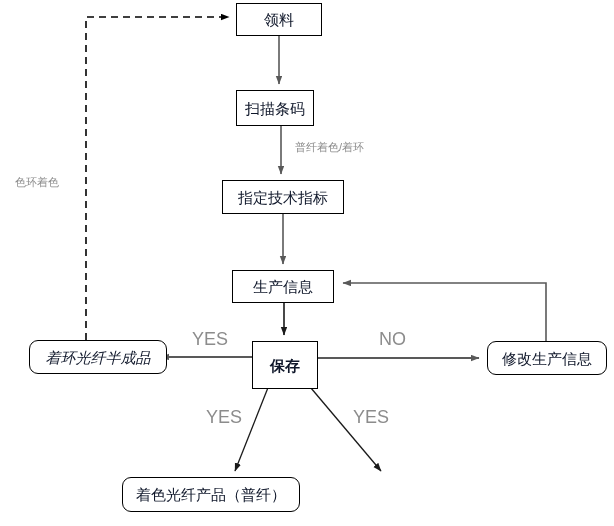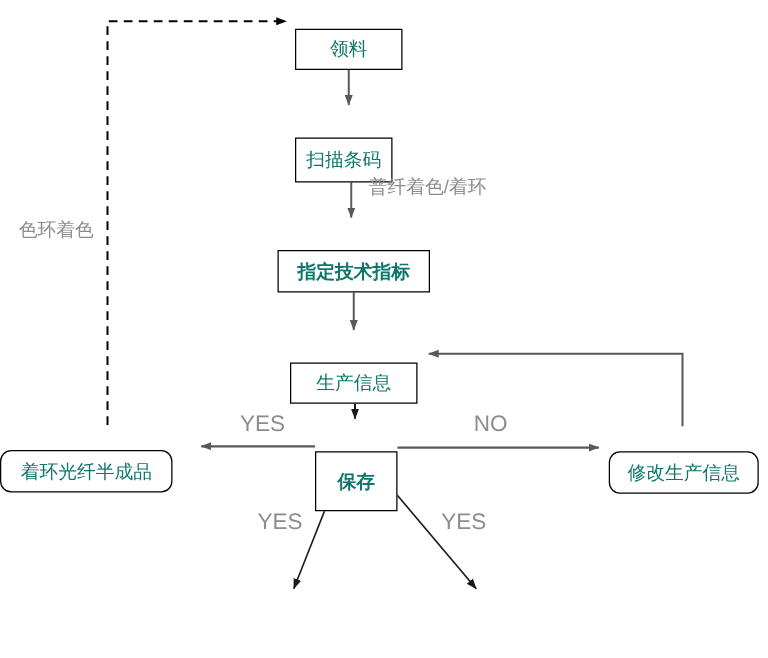--- a/index.html
+++ b/index.html
@@ -25,38 +25,37 @@
     height: 526px;
   }
   .node {
     position: absolute;
     box-sizing: border-box;
     border: 1px solid #000000;
     background: #ffffff;
     display: flex;
     align-items: center;
     justify-content: center;
-    color: #0f766e;
+    color: #0f172a;
     font-size: 15px;
     line-height: 1;
     white-space: nowrap;
-    margin-top: 20px;
   }
   .node.rounded {
     border-radius: 9px;
   }
   .edge-label {
     position: absolute;
     color: #8c8c8c;
     font-size: 18px;
     line-height: 1;
     white-space: nowrap;
   }
   .edge-label.cjk {
-    font-size: 15px;
+    font-size: 11px;
     text-align: center;
   }
 </style>
 </head>
 <body>
 
 <div id="canvas">
 
   <svg id="edges" viewBox="0 0 614 526" xmlns="http://www.w3.org/2000/svg">
     <defs>
@@ -93,40 +92,43 @@
   </svg>
 
   <div class="node" style="left:236px; top:3px; width:86px; height:33px;">
     <span>领料</span>
   </div>
 
   <div class="node" style="left:236px; top:90px; width:78px; height:36px;">
     <span>扫描条码</span>
   </div>
 
-  <div class="node" style="left:222px; top:180px; width:122px; height:34px;font-weight:bold;">
+  <div class="node" style="left:222px; top:180px; width:122px; height:34px;">
     <span>指定技术指标</span>
   </div>
 
   <div class="node" style="left:232px; top:270px; width:102px; height:33px;">
     <span>生产信息</span>
   </div>
 
   <div class="node" style="left:252px; top:341px; width:66px; height:48px;font-weight:bold;">
     <span>保存</span>
   </div>
 
-  <div class="node rounded" style="left:0; top:340px; width:138px; height:34px;">
+  <div class="node rounded" style="left:29px; top:340px; width:138px; height:34px;font-style:italic;">
     <span>着环光纤半成品</span>
   </div>
 
   <div class="node rounded" style="left:487px; top:341px; width:120px; height:34px;text-align:center;">
     <span>修改生产信息</span>
   </div>
 
+  <div class="node rounded" style="left:122px; top:477px; width:178px; height:35px;">
+    <span>着色光纤产品（普纤）</span>
+  </div>
 
 
   <div class="edge-label cjk" style="left:295px; top:142px;">普纤着色/着环</div>
 
   <div class="edge-label cjk" style="left:15px; top:177px;">色环着色</div>
 
   <div class="edge-label" style="left:192px; top:330px;">YES</div>
 
   <div class="edge-label" style="left:379px; top:330px;">NO</div>
 

